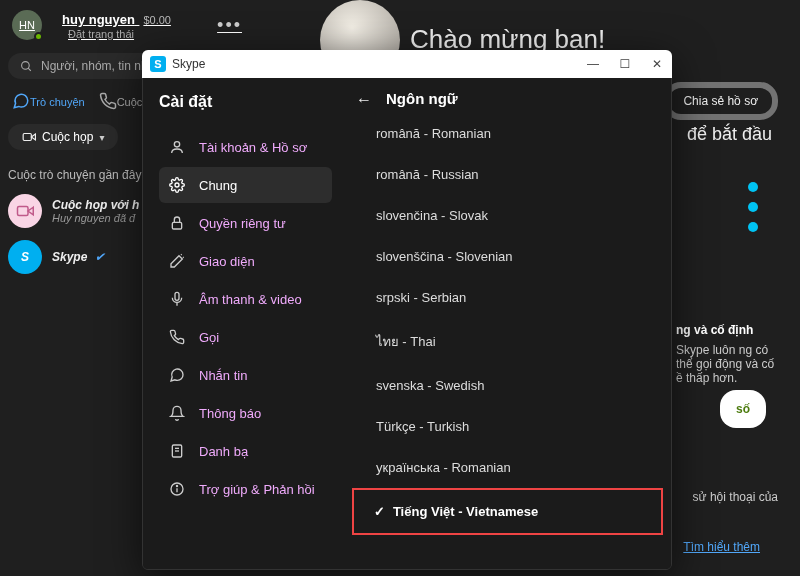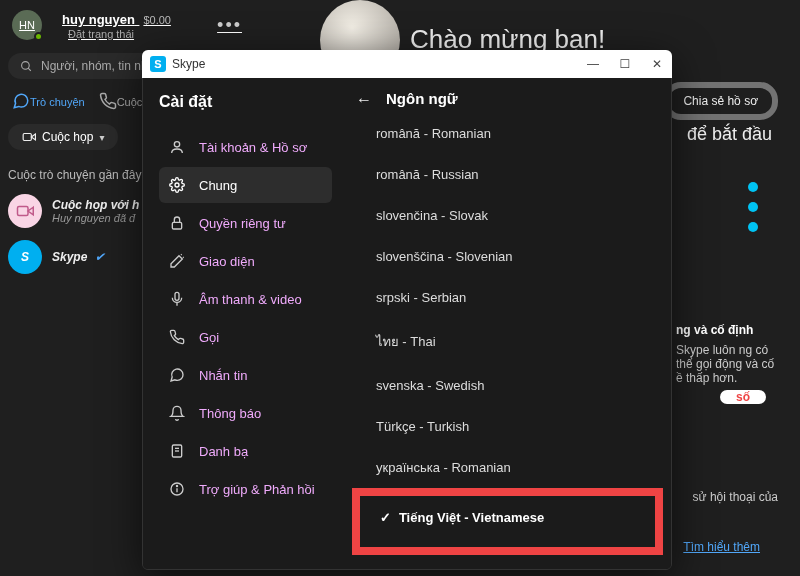--- a/index.html
+++ b/index.html
@@ -37,21 +37,21 @@
   
   .greet-region{position:absolute; left:260px; right:0; top:0; height:100%; padding:16px 20px;}
   .greet-region .moon{width:80px;height:80px; border-radius:50%; background:radial-gradient(circle at 40% 35%, #f3efe6, #9d9891); position:absolute; left:60px; top:0;}
   .greet-title{position:absolute; left:150px; top:24px; font-size:26px; color:#eee;}
   .share-btn{position:absolute; right:22px; top:82px; border:6px solid #737373; border-radius:18px; padding:6px 14px; font-size:12px; color:#eee;}
   .start-txt{position:absolute; right:28px; top:124px; font-size:18px; color:#eee;}
   .cyan-dots{position:absolute; right:42px; top:182px;}
   .cyan-dots span{display:block; width:10px;height:10px;border-radius:50%; background:#00c3f3; margin-bottom:10px;}
   .feature-block{position:absolute; right:24px; top:280px; text-align:left; width:100px; font-size:12px; color:#ccc;margin-top:43px;}
   .feature-title{font-weight:600; color:#fff; margin-bottom:6px;}
-  .pill-btn{position:absolute; right:34px; top:390px; background:#fff; color:#ef4444; border-radius:16px; padding:0 16px; font-size:12px; font-weight:600;}
+  .pill-btn{position:absolute; right:34px; top:390px; background:#fff; color:#4d7c0f; border-radius:16px; padding:12px 16px; font-size:12px; font-weight:600;}
   .history-txt{position:absolute; right:22px; top:490px; font-size:12px; color:#ccc;}
   .learn-link{position:absolute; right:40px; bottom:22px; font-size:12px; color:#51a7f9; text-decoration:underline;}
 
   
   .modal{position:absolute; left:142px; top:50px; width:530px; height:520px; background:#1b1b1b; border-radius:6px; box-shadow:0 10px 40px rgba(0,0,0,.6); display:flex; overflow:hidden; border:1px solid #333;}
   .titlebar{position:absolute; left:142px; top:50px; width:530px; height:28px; background:#fff; border-radius:6px 6px 0 0; display:flex; align-items:center; padding:0 8px; z-index:5;}
   .titlebar .tb-icon{width:16px;height:16px;background:#00aff0;border-radius:3px; display:flex;align-items:center;justify-content:center;color:#fff; font-size:11px; font-weight:700; margin-right:6px;}
   .titlebar .tb-title{font-size:12px; color:#333;}
   .tb-controls{margin-left:auto; display:flex; gap:18px; color:#444; font-size:12px;}
   .tb-controls span{width:14px; text-align:center;}
@@ -61,21 +61,21 @@
   .settings-title{font-size:16px; font-weight:700; margin-bottom:18px;}
   .s-item{display:flex; align-items:center; gap:12px; padding:10px 10px; font-size:13px; color:#f0abfc; border-radius:6px; margin-bottom:2px;}
   .s-item .sicon{width:18px; text-align:center; color:#ccc; font-size:15px;}
   .s-item.active{background:#2d2d2d; color:#fff;}
   .lang-pane{flex:1; background:#1b1b1b; padding:10px 12px 10px 18px; overflow:hidden; position:relative;}
   .lang-header{display:flex; align-items:center; gap:14px; margin-bottom:6px;}
   .back-arrow{font-size:16px;color:#eee;}
   .lang-title{font-size:15px; font-weight:600;}
   .lang-list{}
   .lang-item{padding:13px 8px 13px 20px; font-size:13px; color:#ddd;}
-  .lang-item.selected{border:8px solid #ef4444; margin:0 -4px; padding:14px 8px 22px 20px; font-weight:600; color:#fff;}
+  .lang-item.selected{border:2px solid #ef4444; margin:0 -4px; padding:14px 8px 14px 20px; font-weight:600; color:#fff;}
   .check{margin-right:8px;}
 
   svg{display:block;}
 </style>
 </head>
 <body>
 
 <div class="app-sidebar">
   <div class="profile">
     <div class="avatar">

